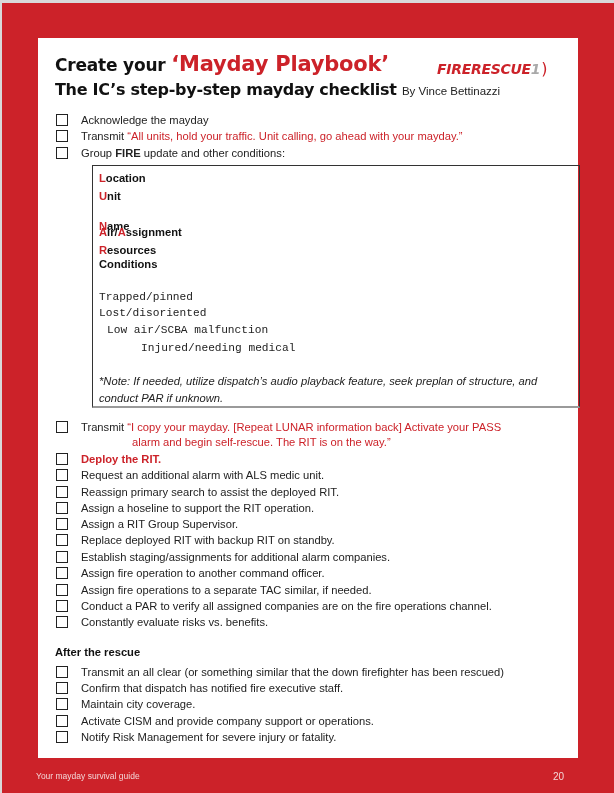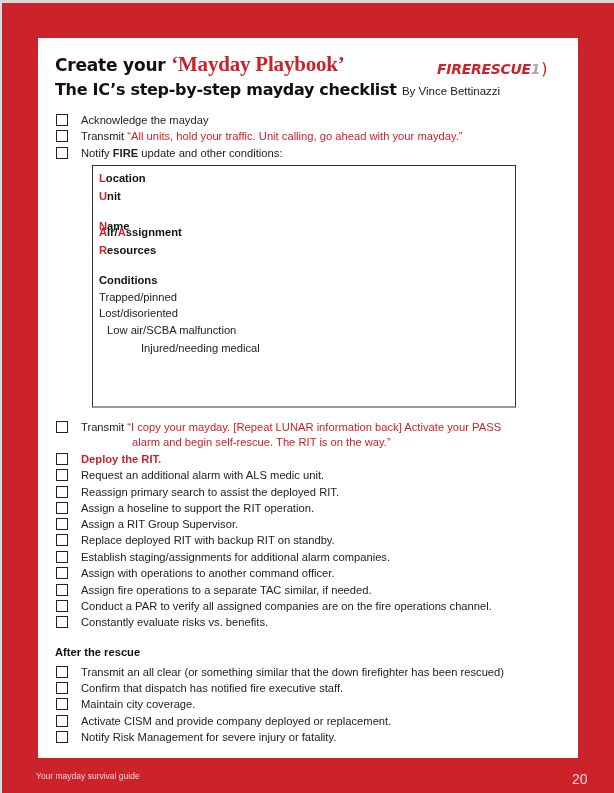--- a/index.html
+++ b/index.html
@@ -16,21 +16,21 @@
   .panel {
     position: absolute; left: 38px; top: 38px; width: 540px; height: 720px;
     background: #ffffff;
   }
   .title-line1 {
     position: absolute; left: 55px; top: 52px;
     font-size: 17px; font-weight: bold; color: #111; letter-spacing: -0.2px;
     font-family: "DejaVu Sans", sans-serif;
   }
   .title-line1 .red {
-    color: #cc2229; font-size: 21px; font-family: Liberation Serif, serif;
+    color: #cc2229; font-size: 21px;
   }
   .title-line2 {
     position: absolute; left: 55px; top: 80px;
     font-size: 16px; font-weight: bold; color: #111; letter-spacing: -0.3px;
     font-family: "DejaVu Sans", sans-serif;
   }
   .byline {
     font-weight: normal; font-size: 11.5px; color: #222; letter-spacing: 0;
     font-family: "Liberation Sans", sans-serif;
   }
@@ -50,46 +50,46 @@
   .cb {
     position: absolute; left: 0; top: 2px; width: 10px; height: 10px;
     border: 1.3px solid #222; background: #fff;
   }
   .row .txt { position: absolute; left: 25px; top: 0; }
   .red-t { color: #cc2229; }
   .bold-red { color: #cc2229; font-weight: bold; }
   b { font-weight: bold; }
 
   .lunar-box {
-    position: absolute; left: 92px; top: 165px; width: 424px; height: 243px;
+    position: absolute; left: 92px; top: 165px; width: 488px; height: 243px;
     border: 1px solid #333; border-bottom: 2px solid #9a9a9a;
     box-sizing: border-box;
   }
   .lunar-item {
     position: absolute; left: 6px; font-size: 11.2px; font-weight: bold; color: #111;
     line-height: 16px;
   }
   .lunar-item .first { color: #cc2229; }
-  .cond-h { position: absolute; left: 6px; top: 108px; font-size: 11.2px; font-weight: bold; color: #111; }
-  .cond-i { position: absolute; left: 6px; font-size: 11.2px; color: #222; }
+  .cond-h { position: absolute; left: 6px; top: 92px; font-size: 11.2px; font-weight: bold; color: #111; }
+  .cond-i { position: absolute; left: 6px; font-size: 11.2px; color: #222; font-family: Liberation Mono, monospace; }
   .note {
     position: absolute; left: 6px; top: 207px; width: 450px;
     font-size: 11.2px; font-style: italic; color: #222; line-height: 16.5px;
   }
   .transmit2 .second {
     position: absolute; left: 76px; top: 15px; color: #cc2229;
   }
   .section-h {
     position: absolute; left: 55px; top: 646px; font-size: 11.2px; font-weight: bold; color: #111;
   }
   .footer-left {
     position: absolute; left: 36px; top: 771px; font-size: 8.5px; color: #f3d5d6;
   }
   .footer-right {
-    position: absolute; left: 572px; top: 771px; font-size: 14px; color: #f3d5d6;
+    position: absolute; left: 553px; top: 771px; font-size: 10px; color: #f3d5d6;
   }
 </style>
 </head>
 <body>
 
 <div class="frame"></div>
 <div class="panel"></div>
 
 <div class="title-line1">
   <span>Create your </span><span class="red">‘Mayday Playbook’</span>
@@ -104,36 +104,37 @@
 <div class="row" style="top:112px;">
   <span class="cb"></span>
   <span class="txt">Acknowledge the mayday</span>
 </div>
 <div class="row" style="top:128px;">
   <span class="cb"></span>
   <span class="txt"><span>Transmit </span><span class="red-t">“All units, hold your traffic. Unit calling, go ahead with your mayday.”</span></span>
 </div>
 <div class="row" style="top:145px;">
   <span class="cb"></span>
-  <span class="txt"><span>Notify </span><b>FIRE</b><span> update and other conditions:</span></span>
+  <span class="txt"><span>Group </span><b>FIRE</b><span> update and other conditions:</span></span>
 </div>
 
 <div class="lunar-box">
   <div class="lunar-item" style="top:4px;"><span class="first">L</span><span>ocation</span></div>
   <div class="lunar-item" style="top:22px;"><span class="first">U</span><span>nit</span></div>
   <div class="lunar-item" style="top:52px;"><span class="first">N</span><span>ame</span></div>
   <div class="lunar-item" style="top:58px;"><span class="first">A</span><span>ir/</span><span class="first">A</span><span>ssignment</span></div>
   <div class="lunar-item" style="top:76px;"><span class="first">R</span><span>esources</span></div>
 
   <div class="cond-h">Conditions</div>
   <div class="cond-i" style="top:125px;">Trapped/pinned</div>
   <div class="cond-i" style="top:141px;">Lost/disoriented</div>
   <div class="cond-i" style="top:158px;margin-left:8px;">Low air/SCBA malfunction</div>
   <div class="cond-i" style="top:176px;margin-left:42px;">Injured/needing medical</div>
 
+  <div class="note">*Note: If needed, utilize dispatch’s audio playback feature, seek preplan of structure, and conduct PAR if unknown.</div>
 </div>
 
 <div class="row transmit2" style="top:419px;">
   <span class="cb"></span>
   <span class="txt"><span>Transmit </span><span class="red-t">“I copy your mayday. [Repeat LUNAR information back] Activate your PASS</span></span>
   <span class="second">alarm and begin self-rescue. The RIT is on the way.”</span>
 </div>
 
 <div id="rit-list"></div>
 <div class="row" style="top:451px;">
@@ -159,21 +160,21 @@
 <div class="row" style="top:532px;">
     <span class="cb"></span>
     <span class="txt">Replace deployed RIT with backup RIT on standby.</span>
   </div>
 <div class="row" style="top:549px;">
     <span class="cb"></span>
     <span class="txt">Establish staging/assignments for additional alarm companies.</span>
   </div>
 <div class="row" style="top:565px;">
     <span class="cb"></span>
-    <span class="txt">Assign with operations to another command officer.</span>
+    <span class="txt">Assign fire operation to another command officer.</span>
   </div>
 <div class="row" style="top:582px;">
     <span class="cb"></span>
     <span class="txt">Assign fire operations to a separate TAC similar, if needed.</span>
   </div>
 <div class="row" style="top:598px;">
     <span class="cb"></span>
     <span class="txt">Conduct a PAR to verify all assigned companies are on the fire operations channel.</span>
   </div>
 <div class="row" style="top:614px;">
@@ -189,21 +190,21 @@
 <div class="row" style="top:680px;">
     <span class="cb"></span>
     <span class="txt">Confirm that dispatch has notified fire executive staff.</span>
   </div>
 <div class="row" style="top:696px;">
     <span class="cb"></span>
     <span class="txt">Maintain city coverage.</span>
   </div>
 <div class="row" style="top:713px;">
     <span class="cb"></span>
-    <span class="txt">Activate CISM and provide company deployed or replacement.</span>
+    <span class="txt">Activate CISM and provide company support or operations.</span>
   </div>
 <div class="row" style="top:729px;">
     <span class="cb"></span>
     <span class="txt">Notify Risk Management for severe injury or fatality.</span>
   </div>
 
 <div class="footer-left">Your mayday survival guide</div>
 <div class="footer-right">20</div>
 
 </body></html>

